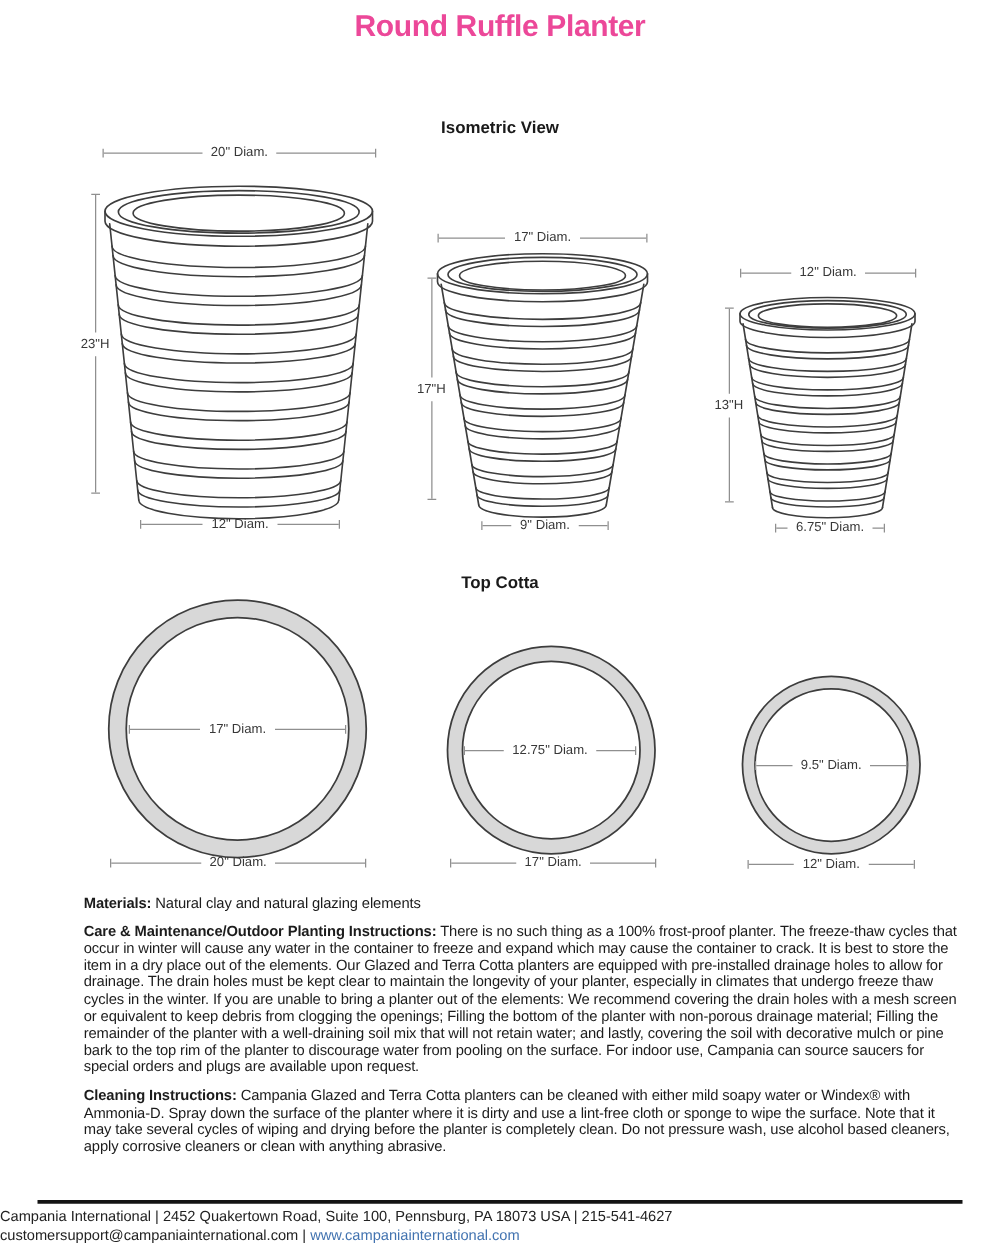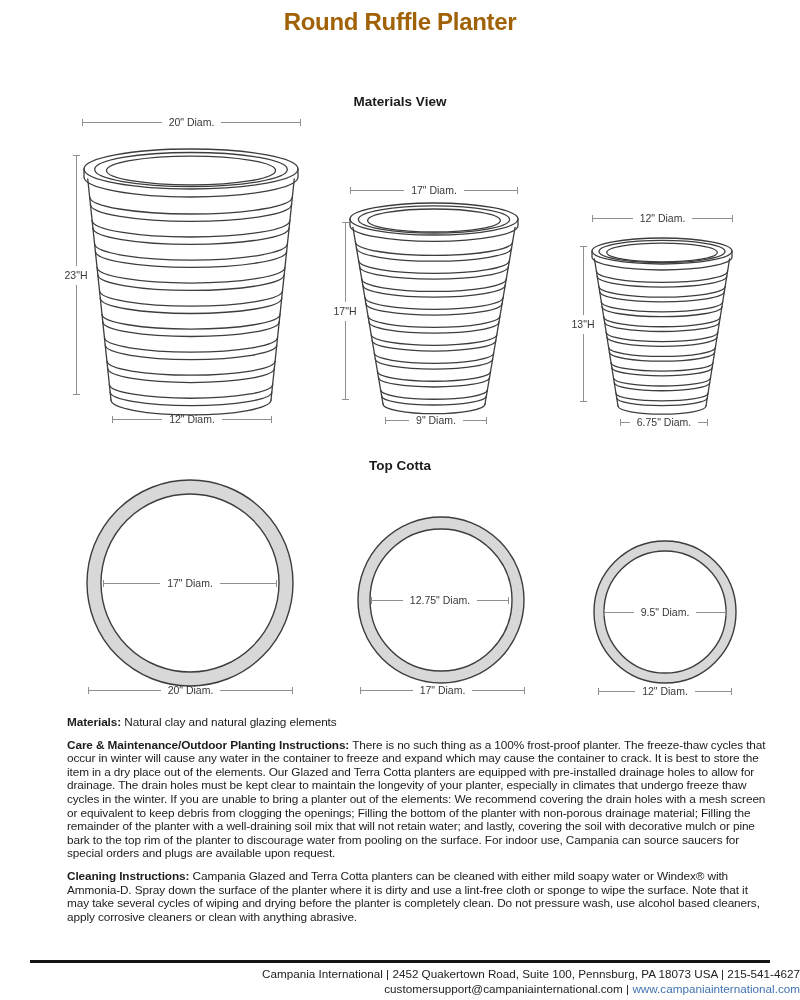--- a/index.html
+++ b/index.html
@@ -1,19 +1,19 @@
 <!DOCTYPE html>
 <html><head>
 <meta charset="utf-8">
 <style>
   html,body{margin:0;padding:0;background:#fff;}
   .page{position:relative;width:800px;height:1000px;background:#fff;overflow:hidden;
         font-family:"Liberation Sans", sans-serif;color:#1c1c1c;}
   .page-title{position:absolute;top:8px;left:0;width:800px;text-align:center;margin:0;
-        font-size:24px;font-weight:bold;letter-spacing:-0.3px;color:#a16207;}
+        font-size:24px;font-weight:bold;letter-spacing:-0.3px;color:#ec4899;}
   .section-heading{position:absolute;left:0;width:800px;text-align:center;
         font-size:13.5px;font-weight:bold;color:#1a1a1a;}
   #iso-heading{top:94px;}
   #topview-heading{top:458px;}
   .drawings{position:absolute;left:0;top:0;}
   
   .hdim{position:absolute;display:flex;align-items:center;height:14px;}
   .hdim .tk{width:1px;height:7px;background:#8f8f8f;}
   .hdim .ln{flex:1;height:0;border-top:1px solid #8f8f8f;}
   .vdim{position:absolute;display:flex;flex-direction:column;align-items:center;width:34px;}
@@ -21,32 +21,32 @@
   .vdim .ln{flex:1;width:0;border-left:1px solid #8f8f8f;}
   .dlabel{padding:0 7px;font-size:10.5px;color:#383838;white-space:nowrap;line-height:13px;}
   .vdim .dlabel{padding:3px 0;}
   
   .textblock{position:absolute;left:31px;top:716px;width:740px;font-size:11.8px;
         line-height:13.6px;letter-spacing:-0.1px;}
   .textblock p{margin:0 0 9px 0;padding-left:36px;}
   .b{font-weight:bold;}
   
   .footer-rule{position:absolute;left:30px;right:30px;top:960px;height:2.5px;background:#141414;}
-  .footer-lines{position:absolute;left:0;top:966px;width:800px;text-align:right;
+  .footer-lines{position:absolute;left:0;top:966px;width:800px;text-align:left;
         font-size:11.7px;line-height:15px;color:#222;}
   .weblink{color:#4273b0;cursor:pointer;}
 </style>
 </head>
 <body>
 
 <div class="page">
 
   <h1 class="page-title">Round Ruffle Planter</h1>
 
-  <div class="section-heading" id="iso-heading">Materials View</div>
+  <div class="section-heading" id="iso-heading">Isometric View</div>
   <div class="section-heading" id="topview-heading">Top Cotta</div>
 
   <svg class="drawings" id="drawings" width="800" height="1000">
       <g fill="none" stroke="#3d3d3d" stroke-width="1.3" stroke-linecap="round">
         <ellipse cx="191" cy="169" rx="107" ry="20"></ellipse>
         <ellipse cx="191" cy="169.5" rx="96.3" ry="17"></ellipse>
         <ellipse cx="191" cy="170.5" rx="84.53" ry="14.399999999999999"></ellipse>
         <path d="M 84 169 L 84 177 A 107 20 0 0 0 298 177 L 298 169"></path>
         <path d="M 87.745 179 L 111 400"></path>
         <path d="M 294.255 179 L 271 400"></path>

